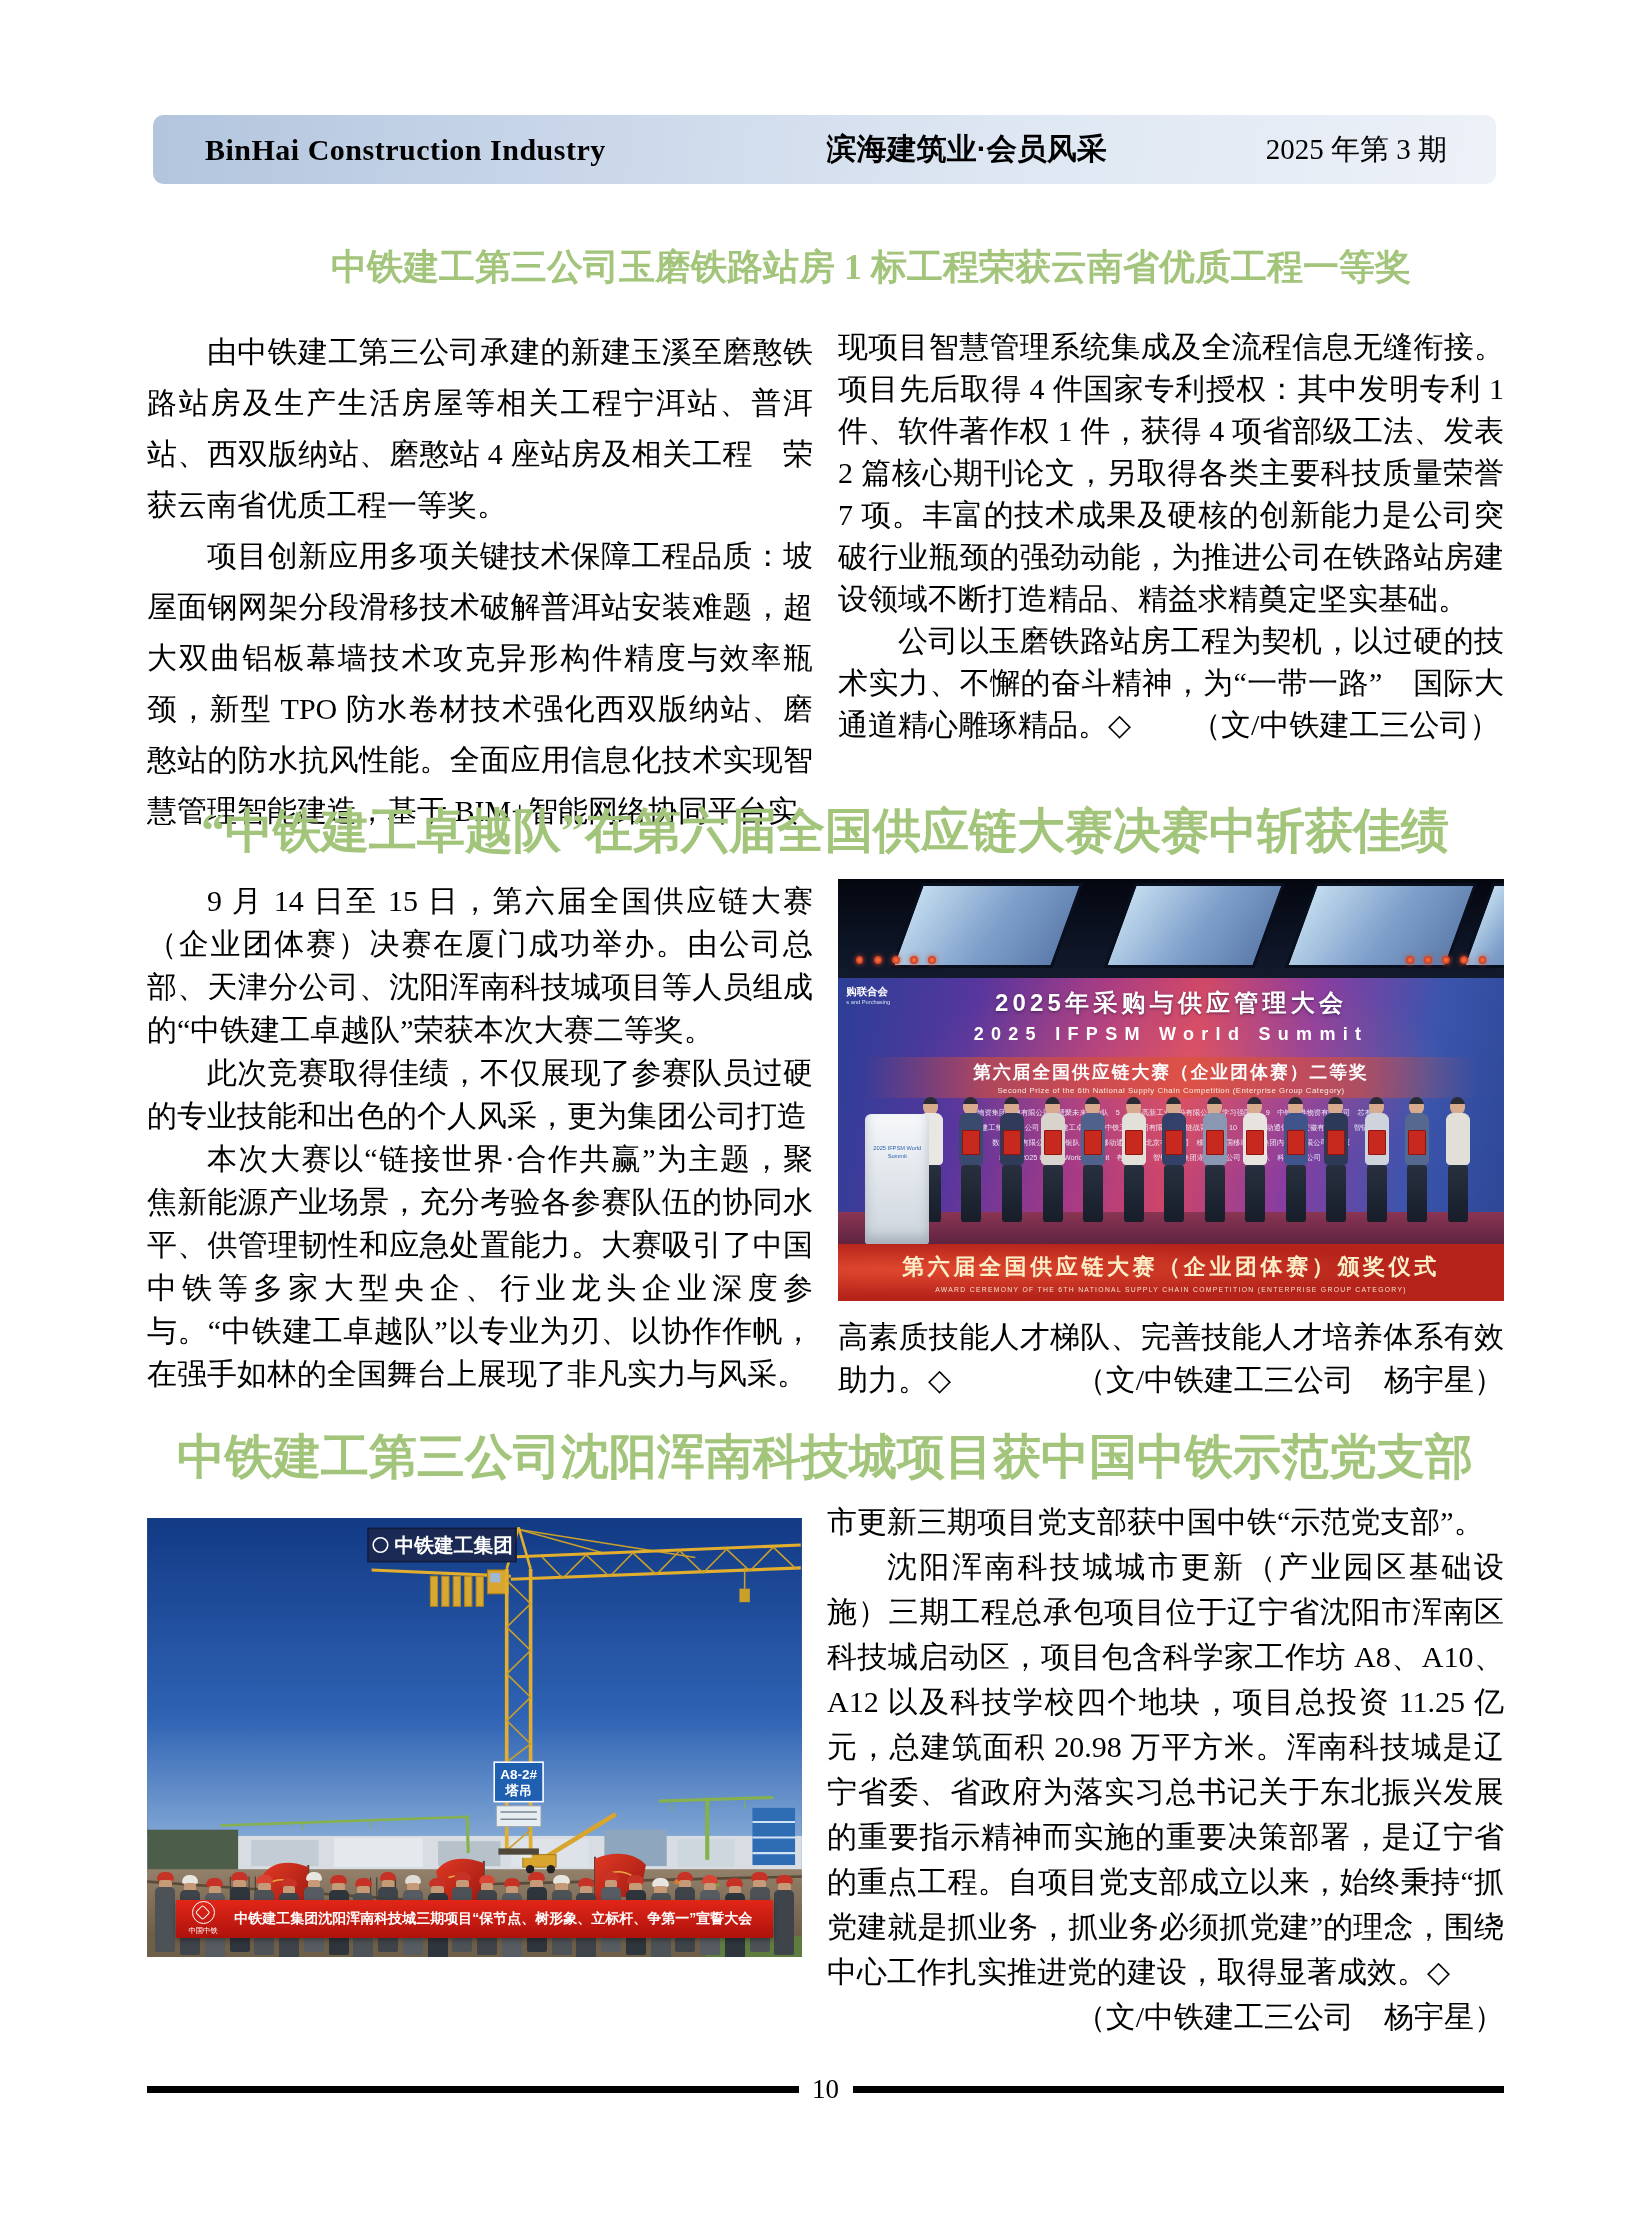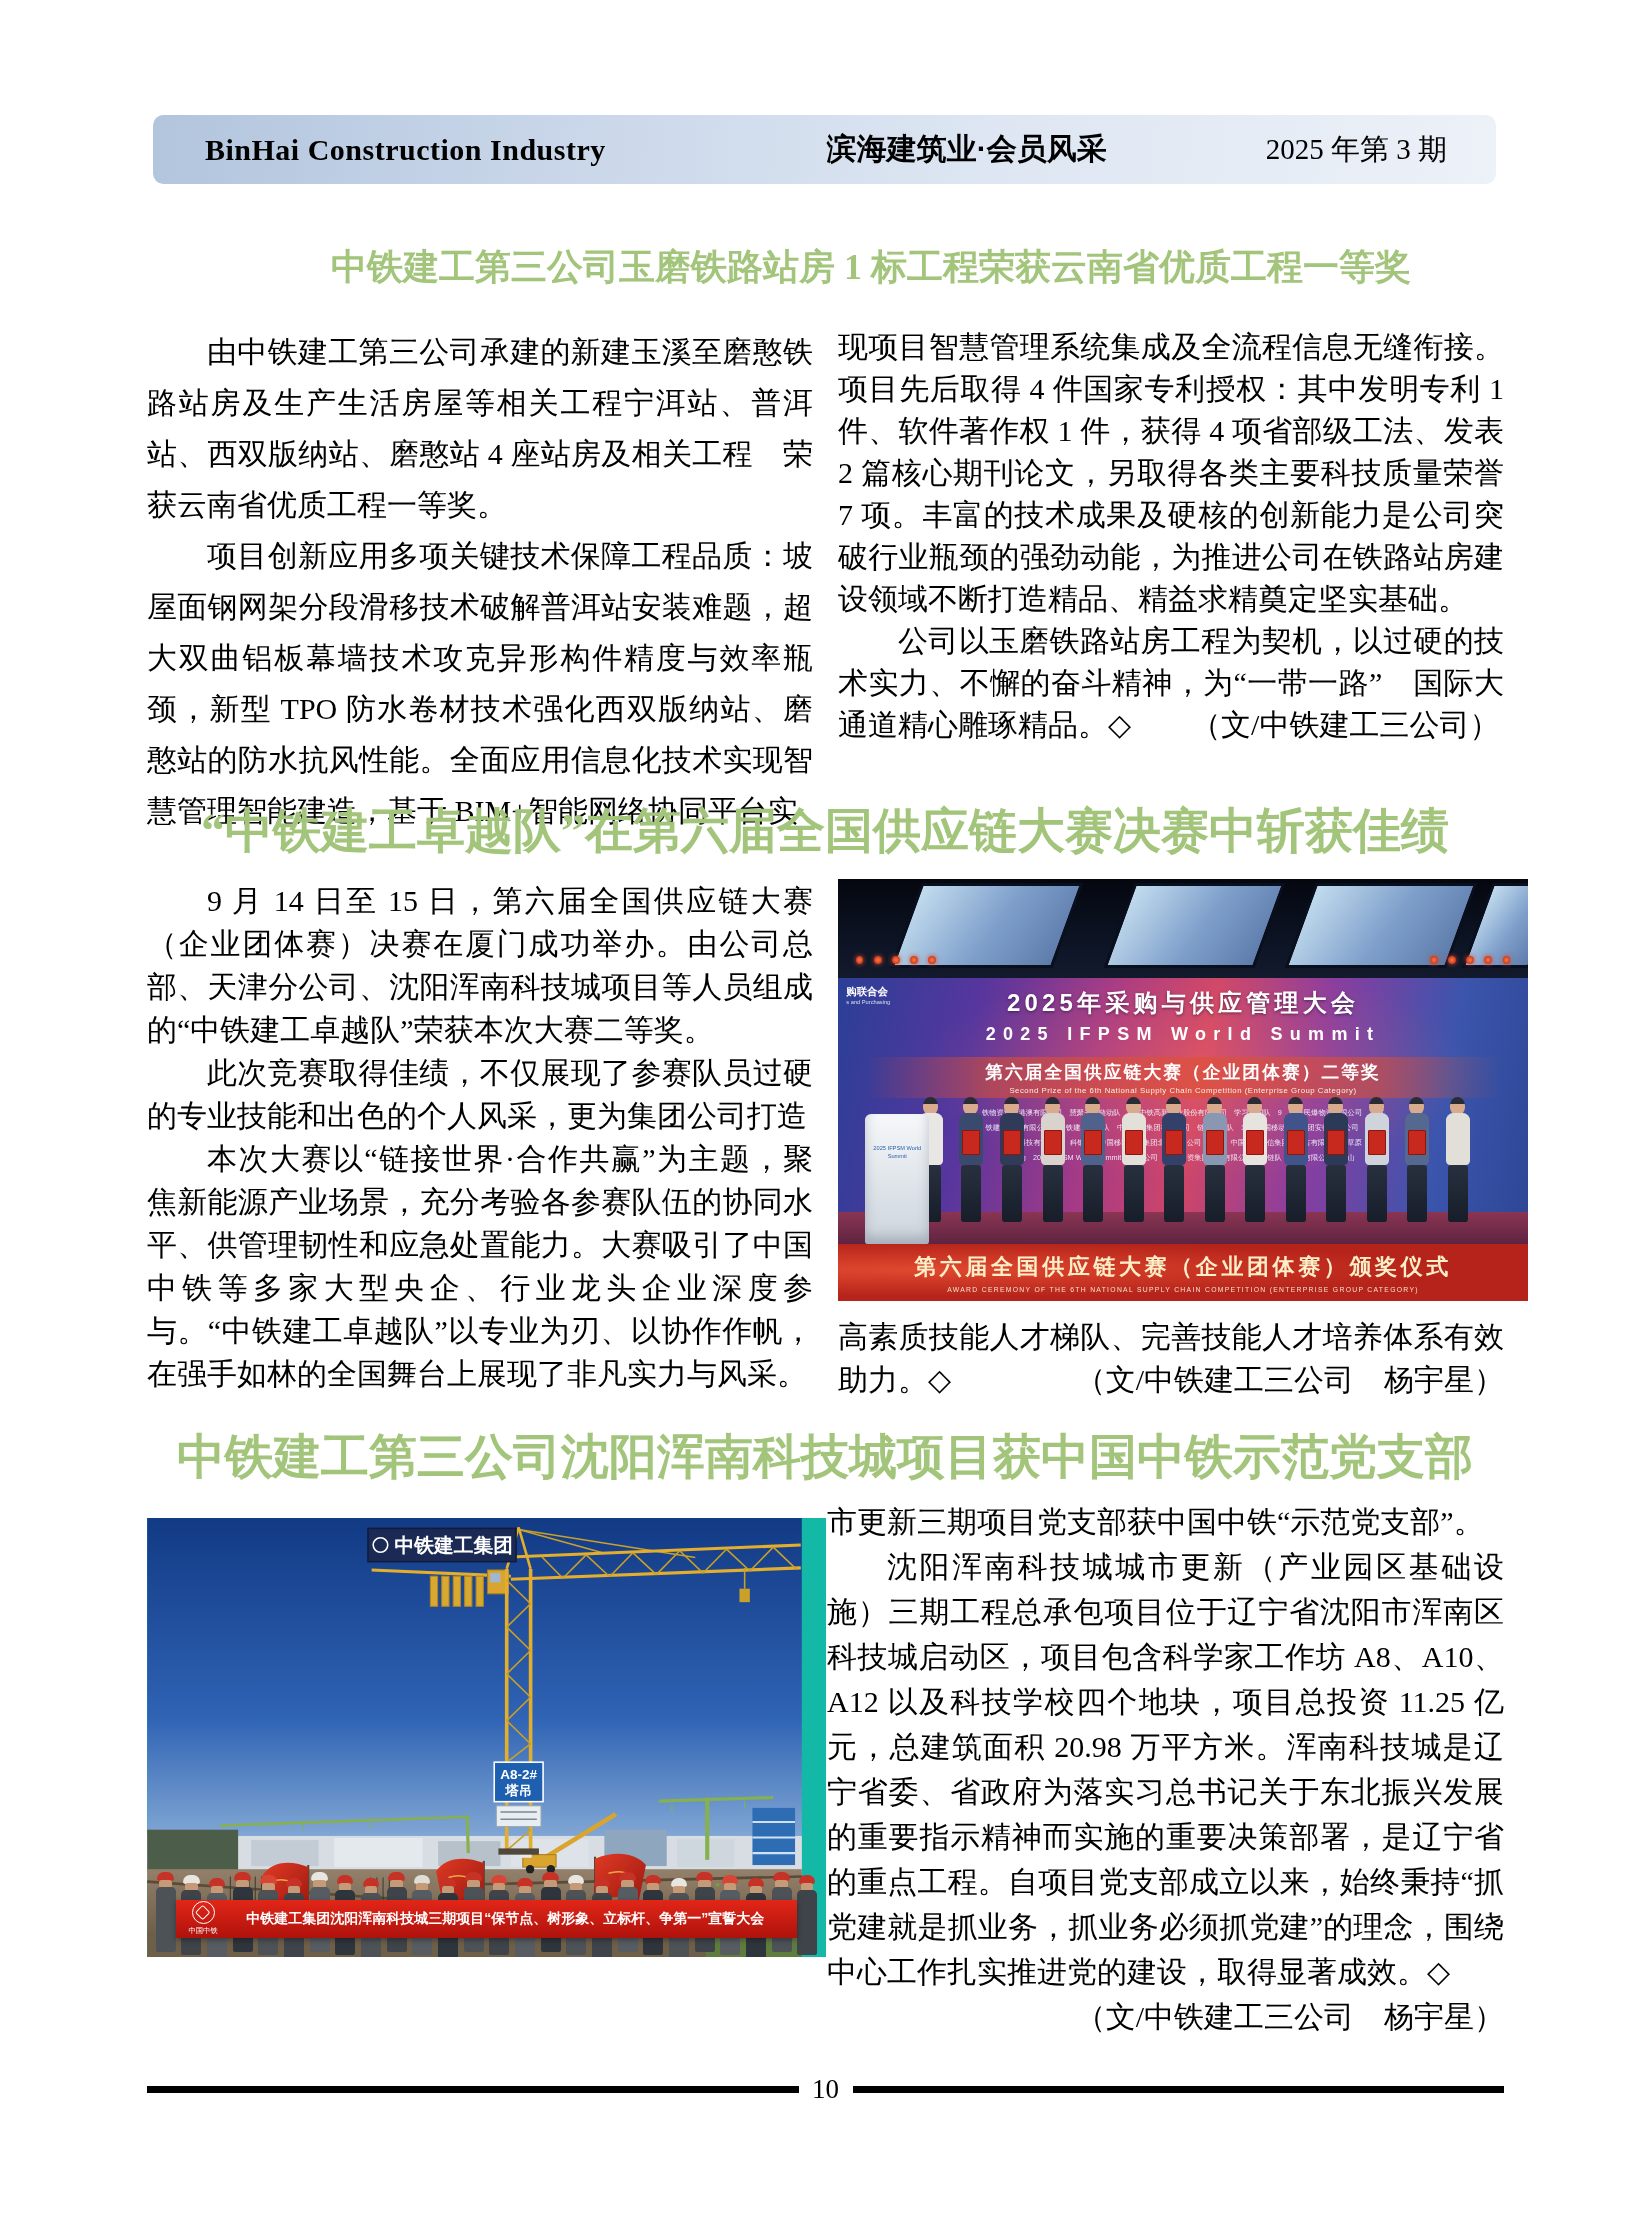--- a/index.html
+++ b/index.html
@@ -31,21 +31,21 @@
   #article1 .c2 .para{line-height:42px;}
   #article2{top:879px;}
   #article2 .para{line-height:43px;}
   #article3{top:1499px;}
   #article3 .para{line-height:45px;}
   .caption-block{margin-top:13.5px;}
   .caption-byline{display:block;text-align:right;margin-top:-43px;}
   .byline-right{margin-top:0;text-align:right;text-indent:0;}
 
   
-  .photo{position:relative;overflow:hidden;background:#14b8a6;padding-left:24px;}
+  .photo{position:relative;overflow:hidden;background:#737373;}
   #photo1{width:666px;height:422px;}
   #photo2{width:655px;height:439px;margin-top:18.7px;}
 
   
   .p1-ceiling{position:absolute;left:0;top:0;width:100%;height:99px;background:linear-gradient(#05070f,#0d1526 70%,#121a2c);}
   .skylight{position:absolute;top:4.2px;height:79px;transform:skewX(-20deg);
     background:linear-gradient(110deg,#c2dcee,#7f9fcb 55%,#5d7cab);border:3.1px solid #0a0f1e;}
   .sk1{left:68px;width:156px;} .sk2{left:281px;width:145px;} .sk3{left:462px;width:156px;} .sk4{left:639px;width:62px;}
   .lanterns{position:absolute;top:77px;display:flex;gap:10.4px;}
   .lanterns.left{left:17.7px;} .lanterns.right{right:17.7px;}

